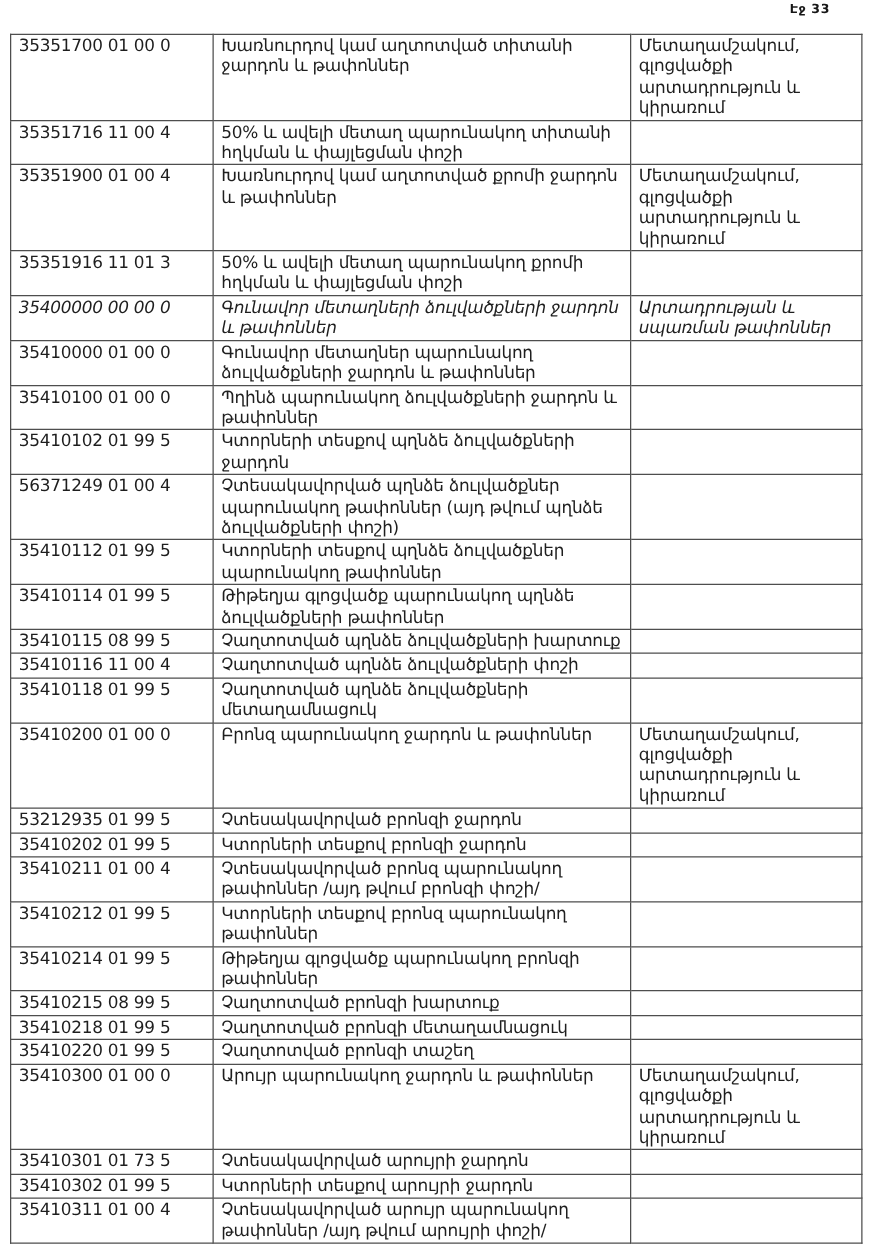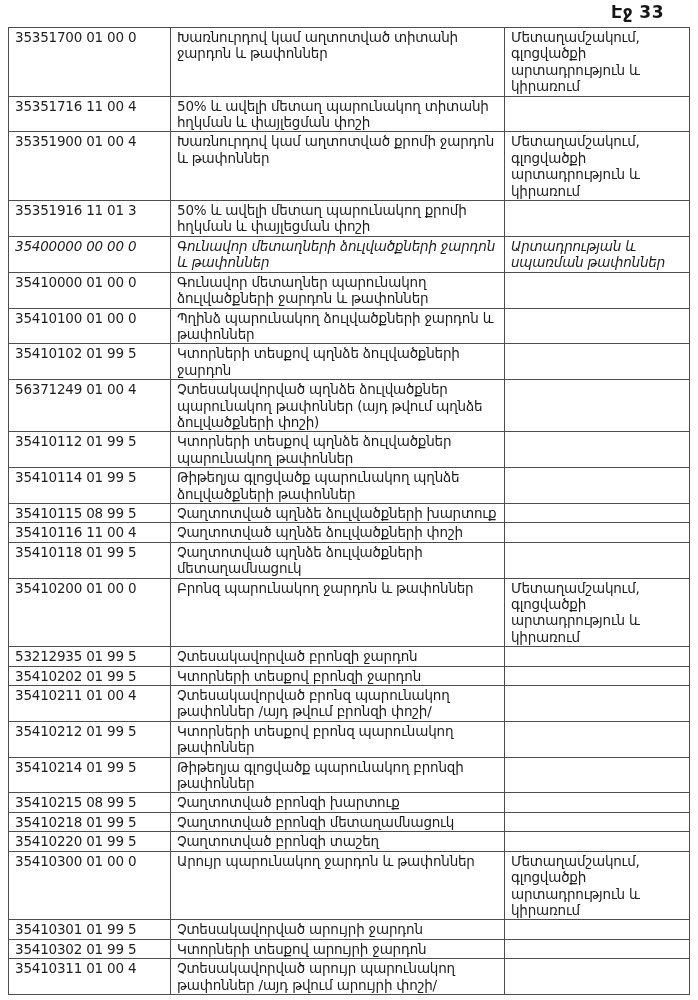--- a/index.html
+++ b/index.html
@@ -13,21 +13,21 @@
     height: 1000px;
     background: #ffffff;
     overflow: hidden;
     font-family: "DejaVu Sans", sans-serif;
     color: #1e1e1e;
   }
   .page-header {
     position: absolute;
     top: 2px;
     right: 34px;
-    font-size: 17px;
+    font-size: 10px;
     font-weight: bold;
     letter-spacing: 0.5px;
     color: #171717;
   }
   table.waste-table {
     position: absolute;
     left: 8px;
     top: 27px;
     width: 681px;
     border-collapse: collapse;
@@ -205,21 +205,21 @@
     <td class="col-note"></td>
   </tr>
 
   <tr>
     <td class="col-code">35410300 01 00 0</td>
     <td class="col-desc">Արույր պարունակող ջարդոն և թափոններ</td>
     <td class="col-note">Մետաղամշակում, գլոցվածքի արտադրություն և կիրառում</td>
   </tr>
 
   <tr>
-    <td class="col-code">35410301 01 99 5</td>
+    <td class="col-code">35410301 01 73 5</td>
     <td class="col-desc">Չտեսակավորված արույրի ջարդոն</td>
     <td class="col-note"></td>
   </tr>
 
   <tr>
     <td class="col-code">35410302 01 99 5</td>
     <td class="col-desc">Կտորների տեսքով արույրի ջարդոն</td>
     <td class="col-note"></td>
   </tr>
 

